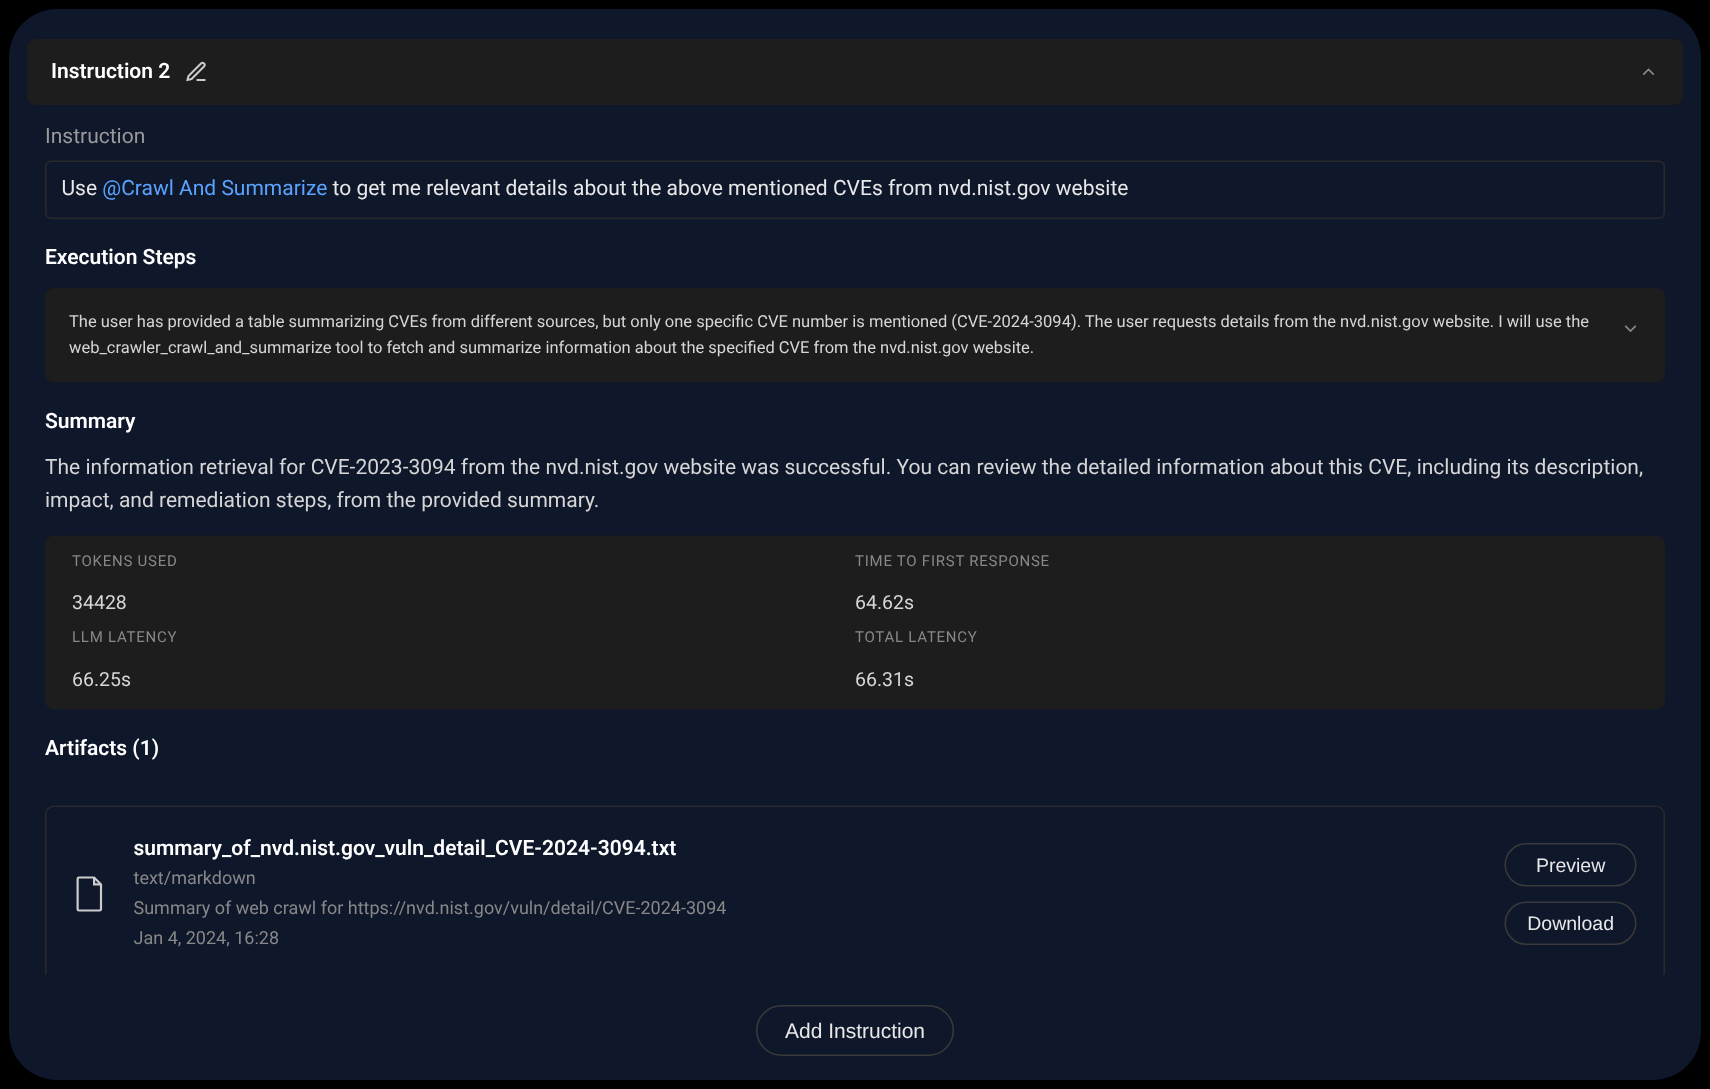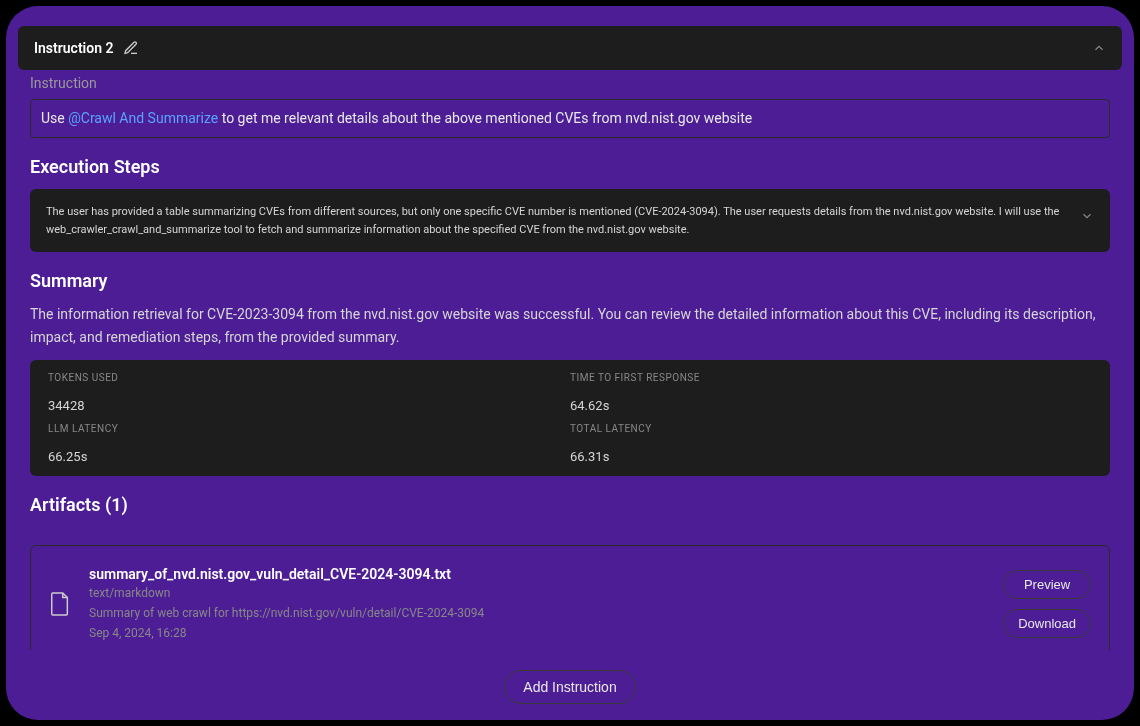--- a/index.html
+++ b/index.html
@@ -9,21 +9,21 @@
     }
     body {
       background: #000;
       color: #e8e8e8;
       font-family: -apple-system, BlinkMacSystemFont, "Segoe UI", Roboto, sans-serif;
       width: 1140px;
       height: 726px;
       overflow: hidden;
     }
     .window {
-      background: #4c1d95;
+      background: #0f172a;
       border-radius: 32px;
       margin: 6px;
       width: 1128px;
       height: 714px;
       padding: 20px 12px 16px 12px;
       display: flex;
       flex-direction: column;
     }
     .header-bar {
       background: #1d1d1d;
@@ -62,21 +62,21 @@
       justify-content: center;
     }
     .section-label {
       color: #9a9a9a;
       font-size: 14px;
       margin-top: 18px;
       margin-bottom: 8px;
     }
     .section-title {
       color: #fff;
-      font-size: 18px;
+      font-size: 14px;
       font-weight: 600;
       margin-top: 18px;
       margin-bottom: 12px;
     }
     .instruction-box {
       border: 1px solid #2a2a2a;
       border-radius: 4px;
       padding: 8px 10px;
       font-size: 14px;
       color: #e8e8e8;
@@ -247,21 +247,21 @@
     <div class="section-title">Artifacts (1)</div>
     <div class="artifact-card">
       <svg class="file-icon" viewBox="0 0 24 28" fill="none" stroke="#ccc" stroke-width="1.6">
         <path d="M4 2h11l5 5v18a1 1 0 01-1 1H4a1 1 0 01-1-1V3a1 1 0 011-1z"></path>
         <path d="M15 2v5h5"></path>
       </svg>
       <div class="artifact-info">
         <span class="artifact-name">summary_of_nvd.nist.gov_vuln_detail_CVE-2024-3094.txt</span>
         <span class="artifact-meta">text/markdown</span>
         <span class="artifact-meta">Summary of web crawl for https://nvd.nist.gov/vuln/detail/CVE-2024-3094</span>
-        <span class="artifact-meta">Sep 4, 2024, 16:28</span>
+        <span class="artifact-meta">Jan 4, 2024, 16:28</span>
       </div>
       <div class="artifact-actions">
         <button class="pill-btn">Preview</button>
         <button class="pill-btn">Download</button>
       </div>
     </div>
 
   </div>
 
   <div class="footer">

